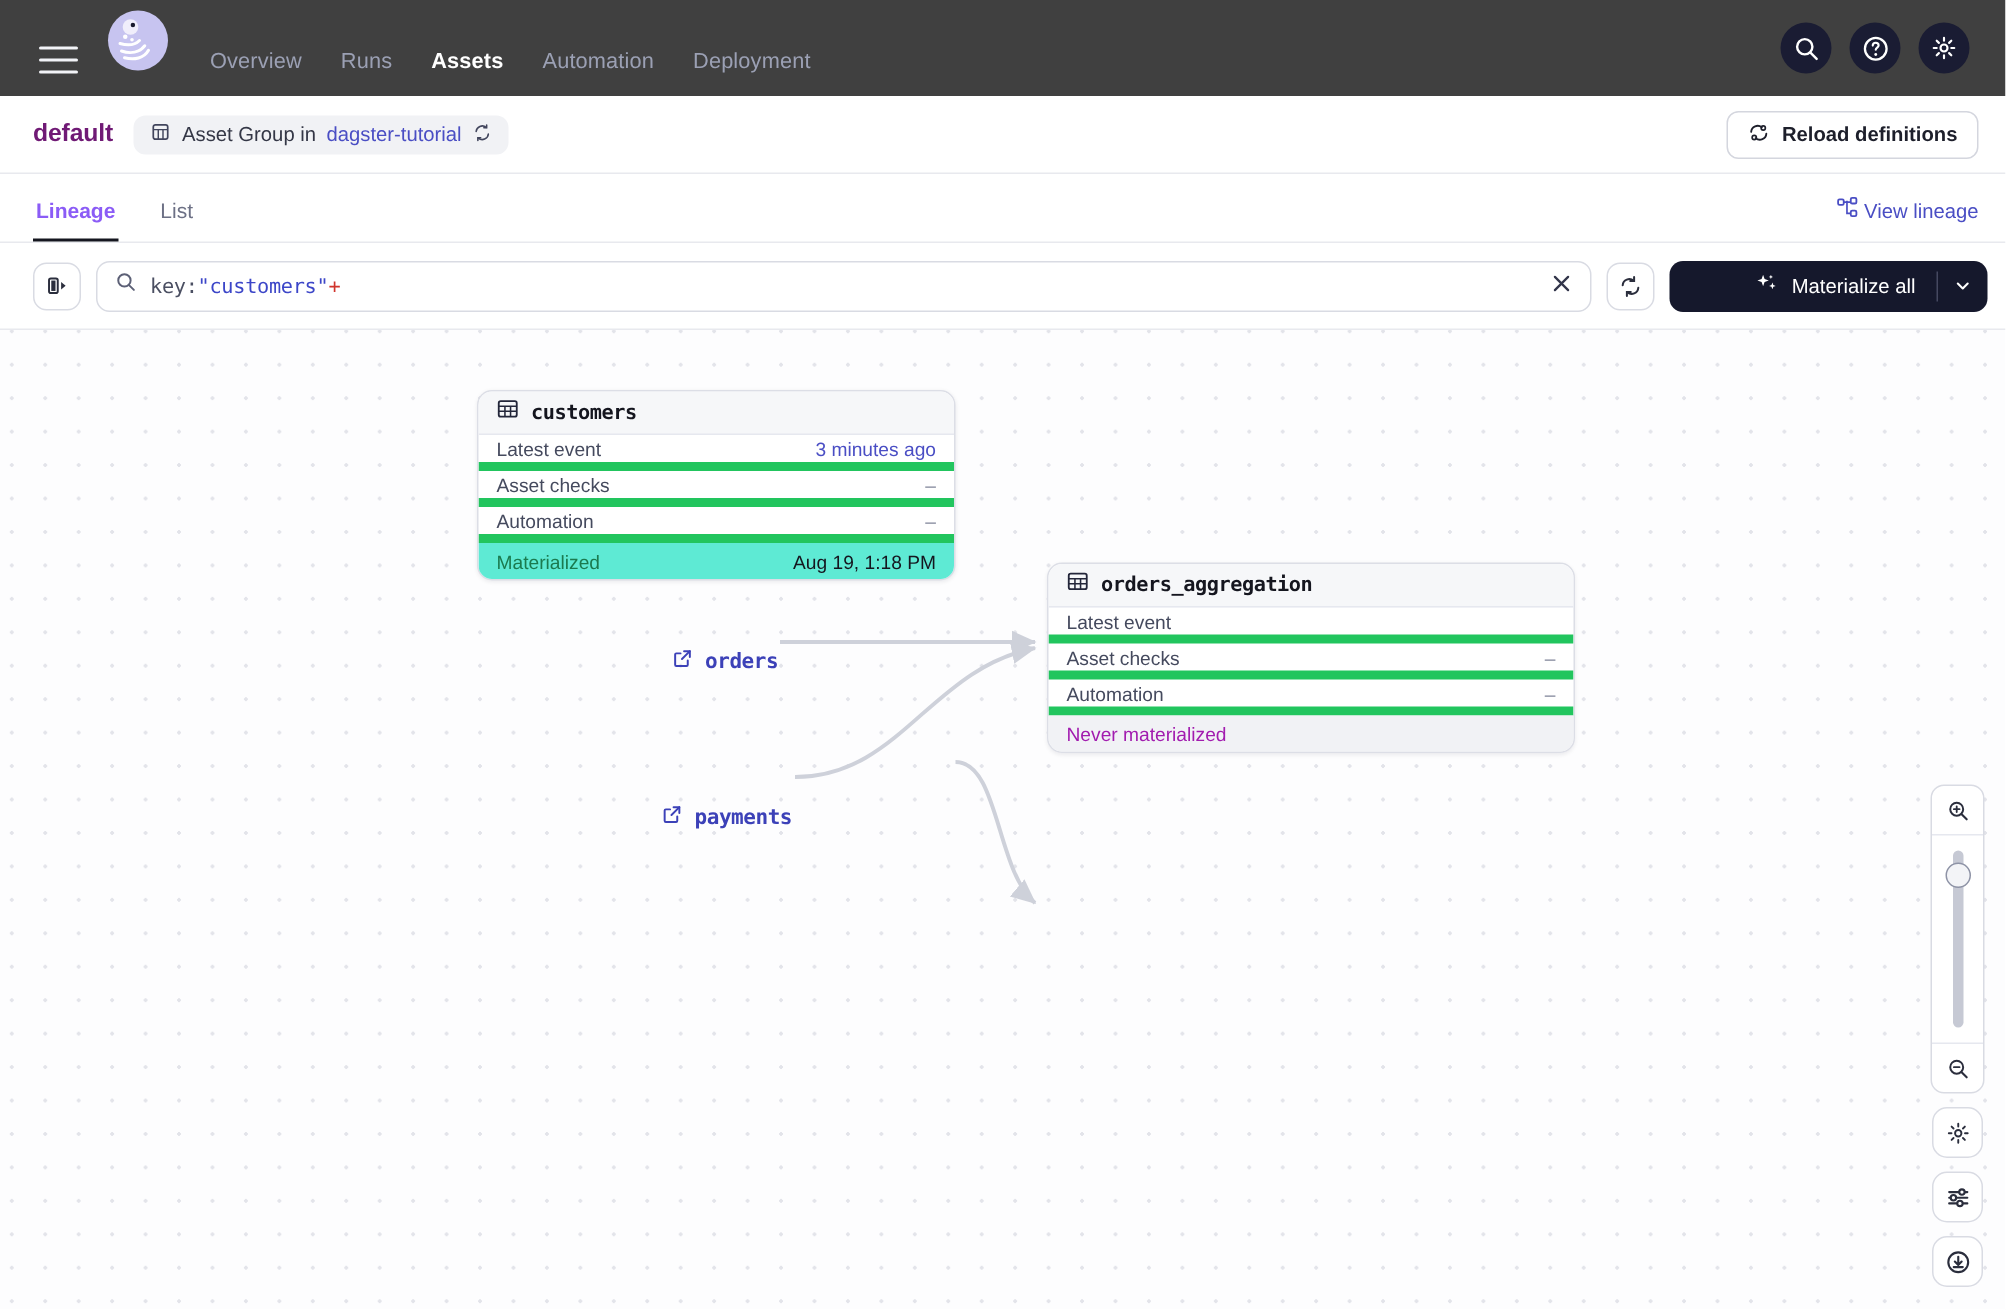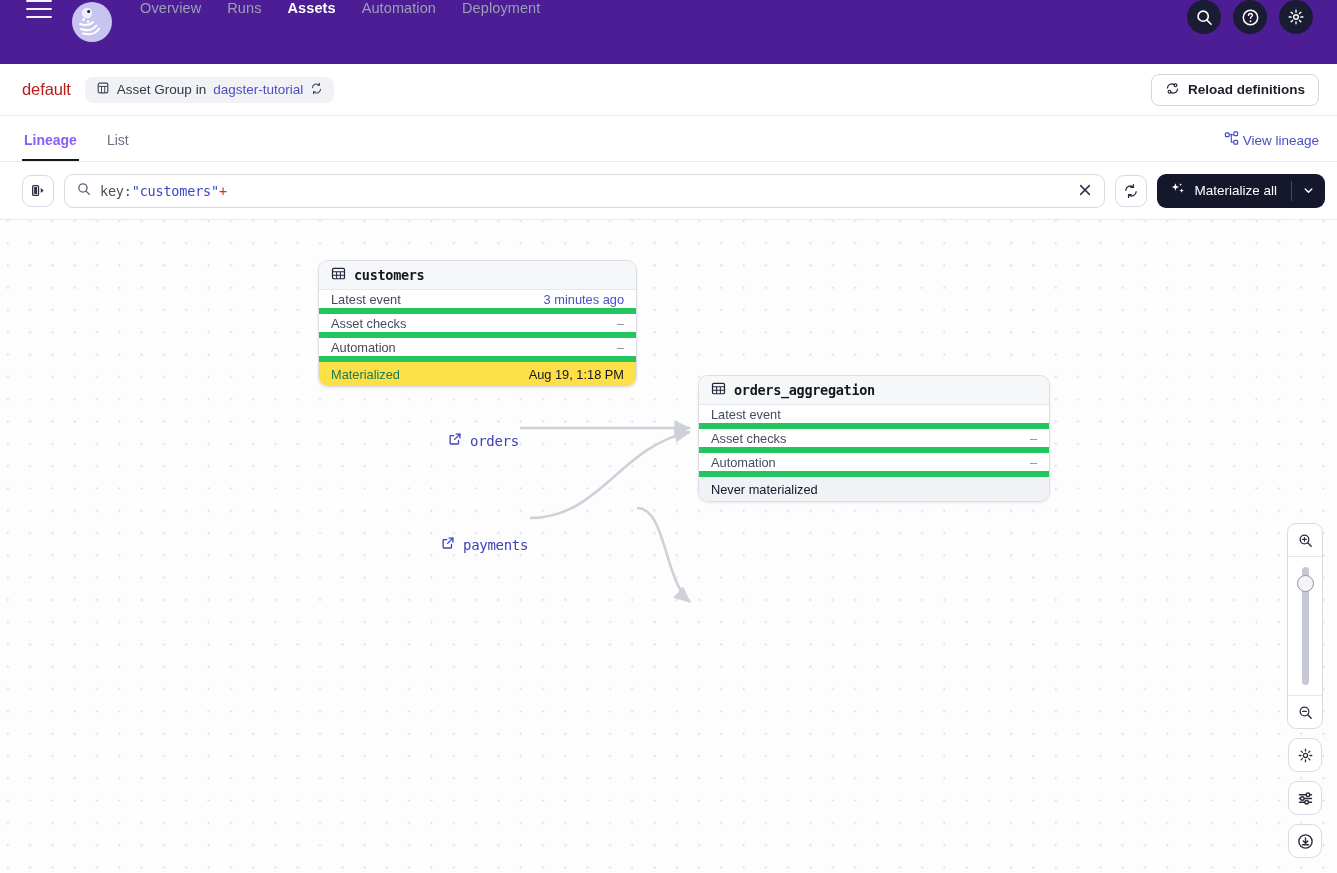--- a/index.html
+++ b/index.html
@@ -6,43 +6,43 @@
   html, body {
     width: 1337px; height: 873px;
     font-family: "Liberation Sans", sans-serif;
     background: #ffffff;
     overflow: hidden;
   }
   .app { position: relative; width: 1337px; height: 873px; }
 
   
   .topnav {
-    height: 64px; background: #4c1d95;
-    display: flex; align-items: flex-start; padding: 0 18px;
+    height: 64px; background: #404040;
+    display: flex; align-items: flex-end; padding: 15px 18px;
   }
   .hamburger { width: 26px; height: 18px; margin-left: 8px; margin-right: 18px;
     display: flex; flex-direction: column; justify-content: space-between; cursor: pointer; }
   .hamburger span { display: block; height: 2.4px; background: #f2f3f7; border-radius: 2px; }
   .logo { width: 44px; height: 44px; margin-right: 26px; }
   .navlinks { display: flex; align-items: center; gap: 26px; }
   .navlink { font-size: 14.5px; color: #9ba0b4; letter-spacing: .1px; cursor: pointer; }
   .navlink.active { color: #ffffff; font-weight: 700; }
   .nav-right { margin-left: auto; display: flex; align-items: center; gap: 12px; padding-right: 6px; }
   .iconbtn-round {
     width: 34px; height: 34px; border-radius: 50%;
     background: #1a1c33; display: flex; align-items: center; justify-content: center;
     cursor: pointer;
   }
 
   
   .crumbbar {
     height: 52px; display: flex; align-items: center; padding: 0 18px 0 22px;
     border-bottom: 1px solid #e8e9ee; background: #fff;
   }
-  .crumb-title { font-size: 16.5px; font-weight: 400; color: #b91c1c; letter-spacing: -.1px; }
+  .crumb-title { font-size: 16.5px; font-weight: 700; color: #701a75; letter-spacing: -.1px; }
   .crumb-pill {
     margin-left: 14px; height: 26px; padding: 0 11px; border-radius: 8px;
     background: #f1f2f5; display: flex; align-items: center; gap: 7px;
     font-size: 13.5px; color: #343746; cursor: pointer;
   }
   .crumb-pill .lnk { color: #4a4ec4; }
   .reload-btn {
     margin-left: auto; height: 32px; padding: 0 13px; border: 1px solid #d4d6de;
     border-radius: 8px; background: #fff; display: flex; align-items: center; gap: 8px;
     font-size: 13.5px; color: #1d1f2b; cursor: pointer; font-weight: bold;
@@ -79,21 +79,21 @@
   .query {
     font-family: "DejaVu Sans Mono", monospace; font-size: 13.5px; letter-spacing: -.2px;
     flex: 1; white-space: nowrap;
   }
   .q-key { color: #4b4f62; }
   .q-str { color: #3c46c8; }
   .q-op  { color: #d0342c; }
   .clear-x { cursor: pointer; padding: 0 3px; color: #3b3e4d; font-size: 15px; line-height: 1; }
   .mat-btn {
     height: 34px; background: #15182c; border-radius: 9px; display: flex; align-items: center;
-    color: #fff; font-size: 13.5px; cursor: pointer; overflow: hidden;
+    color: #fff; font-size: 13.5px; cursor: pointer; overflow: hidden; padding-left: 44px;
   }
   .mat-main { display: flex; align-items: center; gap: 8px; padding: 0 14px 0 13px; height: 100%; }
   .mat-split { width: 1px; height: 20px; background: #454860; }
   .mat-caret { padding: 0 11px; display: flex; align-items: center; height: 100%; }
 
   
   .canvas {
     position: relative; height: 653px; background-color: #fdfdfe;
     background-image: radial-gradient(#e3e4ea 1.1px, transparent 1.1px);
     background-size: 22.3px 22.3px; background-position: 19px 12px;
@@ -115,29 +115,29 @@
     color: #15161f; letter-spacing: -.3px;
   }
   .node-row {
     display: flex; align-items: center; justify-content: space-between;
     height: 24px; padding: 0 12px; font-size: 12.8px; color: #454a5e;
     border-bottom: 6px solid #22c55e;
   }
   .node-row .val { color: #15161f; }
   .node-row .val.link { color: #4a4ec4; }
   .node-row .dash { color: #868b9e; }
-  .node-row.green { background: #fde047; border-bottom: none; }
+  .node-row.green { background: #5eead4; border-bottom: none; }
   .node-row.green .lbl { color: #1b7a4f; }
   .node-row.grey { background: #f1f2f5; border-bottom: none; }
-  .node-row.grey .lbl { color: #0f172a; }
+  .node-row.grey .lbl { color: #a21caf; }
 
   
   .ext {
     position: absolute; display: flex; align-items: center; gap: 8px;
-    font-family: "DejaVu Sans Mono", monospace; font-size: 14px; font-weight: 400;
+    font-family: "DejaVu Sans Mono", monospace; font-size: 14px; font-weight: 700;
     color: #3c41b8; letter-spacing: -.3px; cursor: pointer;
   }
 
   
   .zoomstack {
     position: absolute; right: 14px; top: 303px; width: 36px;
     display: flex; flex-direction: column; align-items: center;
   }
   .zoomgroup {
     width: 36px; border: 1px solid #d9dbe3; border-radius: 9px; background: #fff;

